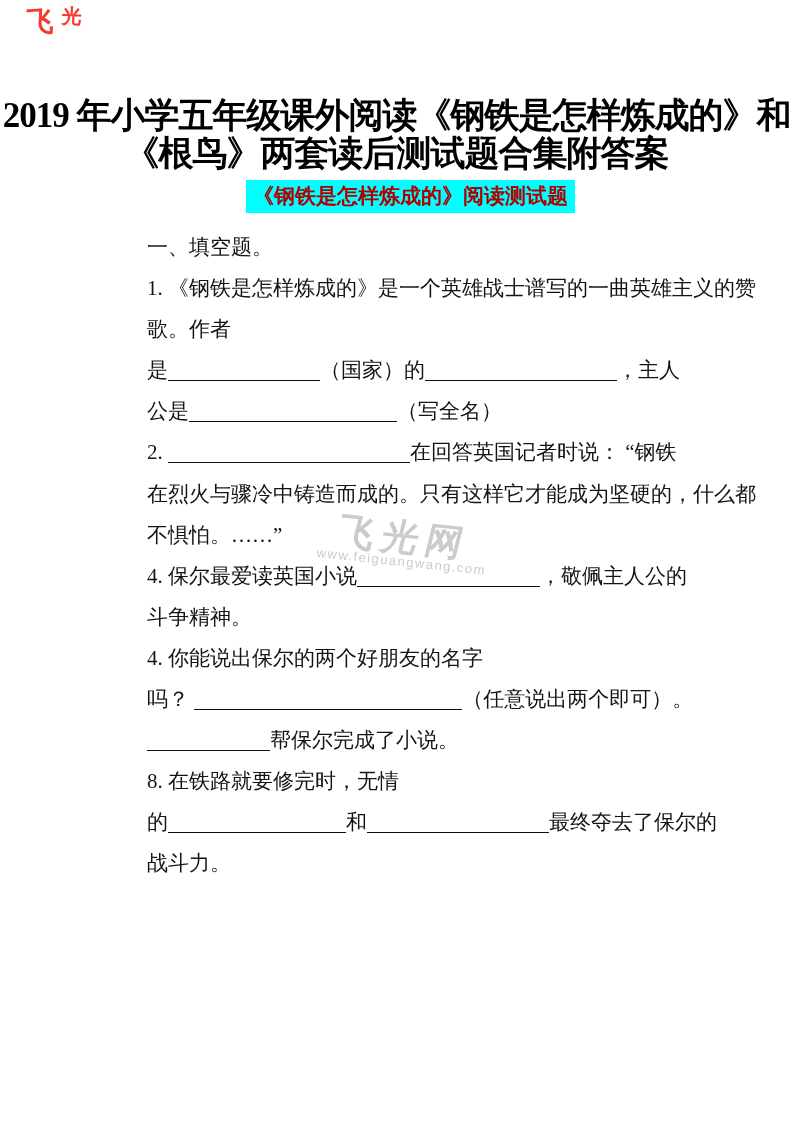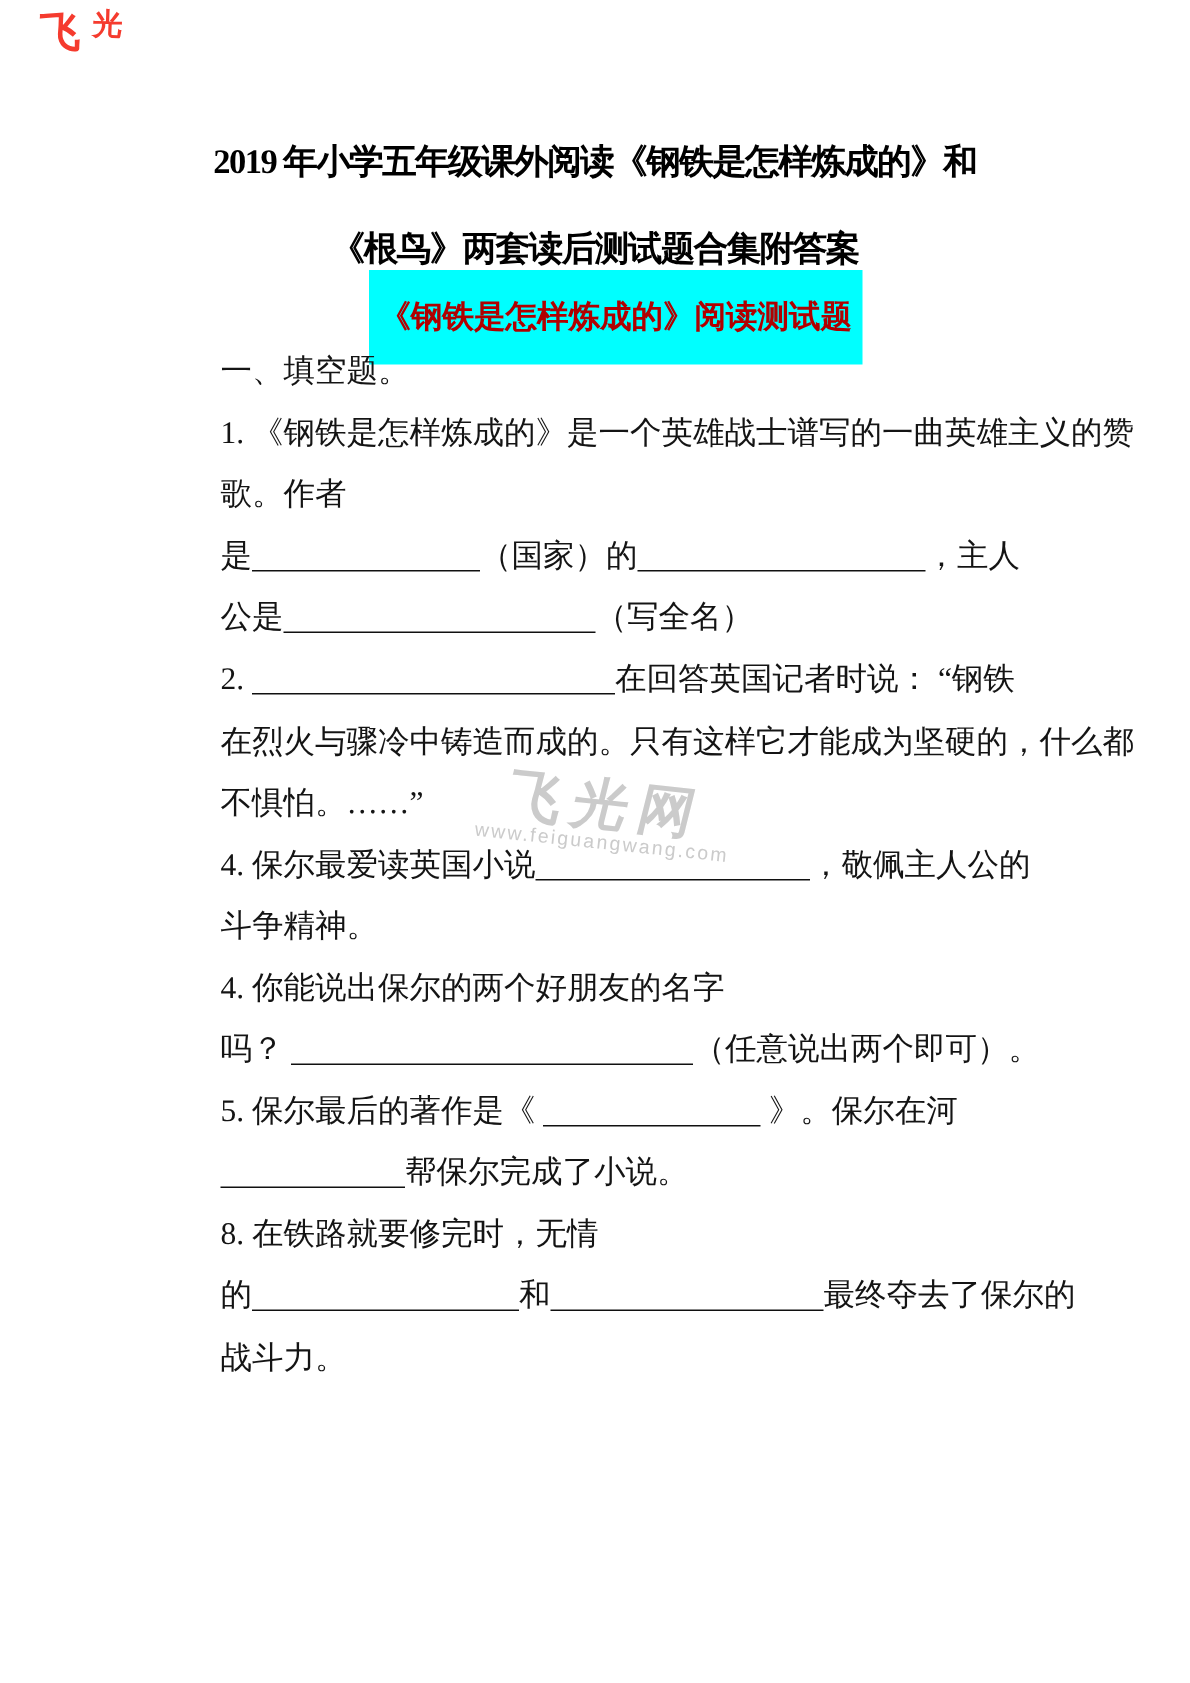--- a/index.html
+++ b/index.html
@@ -25,40 +25,40 @@
   .corner .m1 { font-size: 28px; font-weight: bold; display: inline-block; transform: skewX(-6deg); }
   .corner .m2 { font-size: 20px; font-weight: bold; display: inline-block; margin-left: 4px; vertical-align: 6px; transform: rotate(6deg); }
 
   
   .title {
     position: absolute;
     left: 0;
     width: 100%;
     margin: 0;
     text-align: center;
-    font-size: 23px;
+    font-size: 35px;
     font-weight: bold;
     letter-spacing: -1px;
     color: #000000;
   }
   .title.t1 { top: 92px; }
-  .title.t2 { top: 150px; font-family: Liberation Mono, monospace; }
+  .title.t2 { top: 130px; font-family: Liberation Mono, monospace; }
 
   
   .subwrap {
     position: absolute;
     left: 0;
     top: 180px;
     width: 100%;
     text-align: center;
   }
   .subtitle {
     display: inline-block;
     margin-left: 28px;
-    padding: 16px 7px;
+    padding: 1px 7px;
     background: var(--hl-bg, #00ffff);
     color: var(--hl-fg, #b00000);
     font-size: 21px;
     font-weight: bold;
     line-height: 31px;
   }
 
   
   .watermark {
     position: absolute;
@@ -129,20 +129,19 @@
       <div class="line"><span>歌。作者</span></div>
       <div class="line"><span>是</span><span class="blank" style="width: 152px;"></span><span>（国家）的</span><span class="blank" style="width: 192px;"></span><span>，主人</span></div>
       <div class="line"><span>公是</span><span class="blank" style="width: 208px;"></span><span>（写全名）</span></div>
       <div class="line"><span>2. </span><span class="blank" style="width: 242px;"></span><span>在回答英国记者时说： “钢铁</span></div>
       <div class="line"><span>在烈火与骤冷中铸造而成的。只有这样它才能成为坚硬的，什么都</span></div>
       <div class="line"><span>不惧怕。……”</span></div>
       <div class="line"><span>4. 保尔最爱读英国小说</span><span class="blank" style="width: 183px;"></span><span>，敬佩主人公的</span></div>
       <div class="line"><span>斗争精神。</span></div>
       <div class="line"><span>4. 你能说出保尔的两个好朋友的名字</span></div>
       <div class="line"><span>吗？ </span><span class="blank" style="width: 268px;"></span><span>（任意说出两个即可）。</span></div>
-      <div class="line"><span>5. 保尔最后的著作是《 </span><span class="blank" style="width: 145px;"></span><span> 》。保尔在河</span></div>
       <div class="line"><span class="blank" style="width: 123px;"></span><span>帮保尔完成了小说。</span></div>
       <div class="line"><span>8. 在铁路就要修完时，无情</span></div>
       <div class="line"><span>的</span><span class="blank" style="width: 178px;"></span><span>和</span><span class="blank" style="width: 182px;"></span><span>最终夺去了保尔的</span></div>
       <div class="line"><span>战斗力。</span></div>
     </div>
 
 </div>
 
 </body></html>

